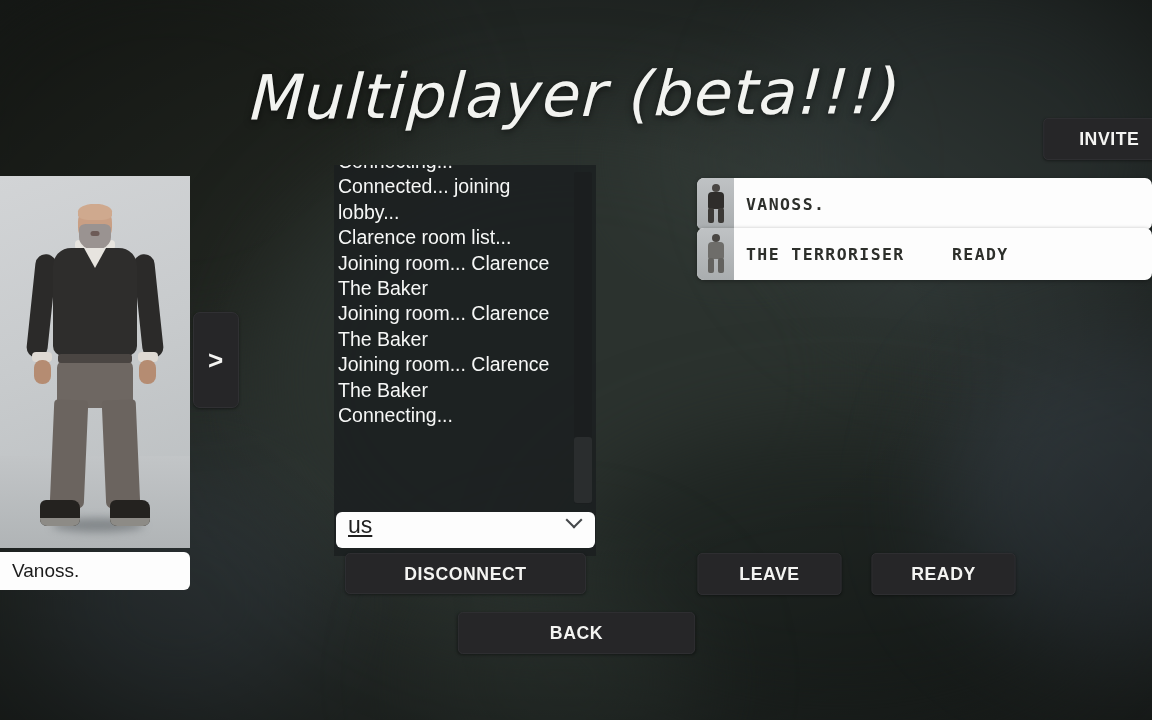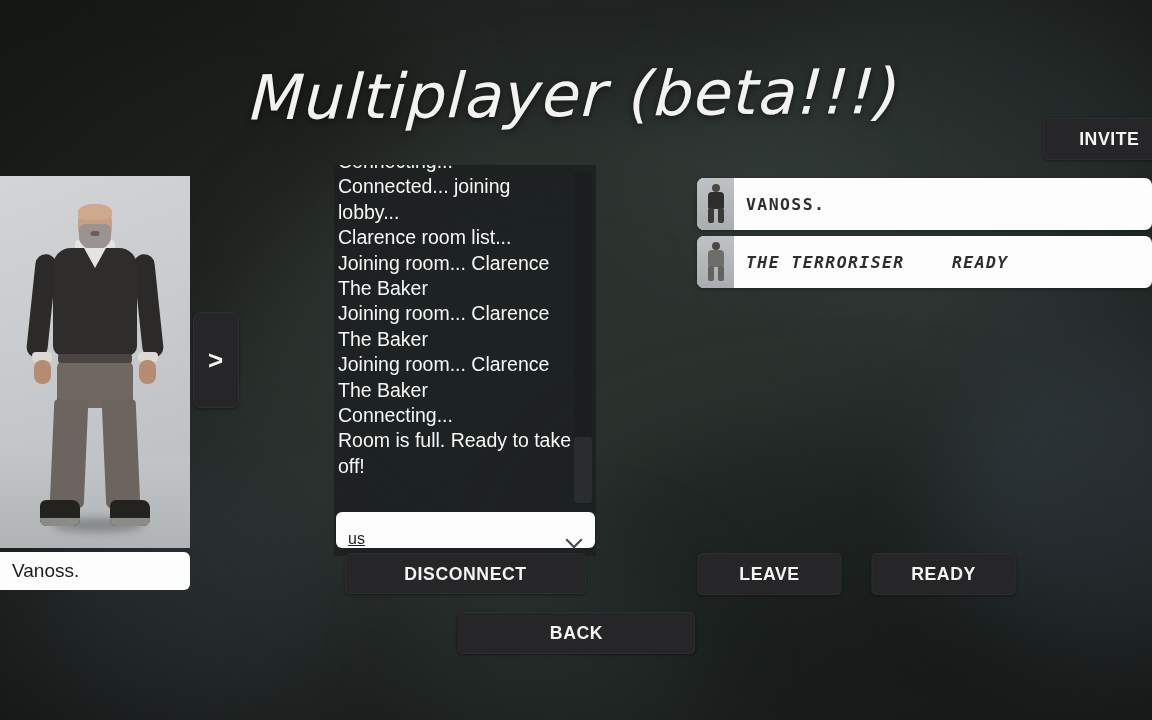--- a/index.html
+++ b/index.html
@@ -147,22 +147,22 @@
   #log-scroll-thumb {
     position:absolute; left:0; width:18px; top:265px; height:66px;
     background:#2a2d2e; border-radius:3px; cursor:pointer;
   }
 
   
   #region-select {
     position:absolute; z-index:6;
     left:336px; top:512px; width:259px; height:36px;
     background:#fdfdfd; border-radius:6px;
-    display:flex; align-items:flex-end; padding:0 12px;
-    color:#1f1f1f; font-size:16px; cursor:pointer;text-decoration:underline;
+    display:flex; align-items:flex-start; padding:0 12px;
+    color:#1f1f1f; font-size:23px; cursor:pointer;text-decoration:underline;
   }
   #region-select .chev { margin-left:auto; width:16px; height:16px; position:relative; }
   #region-select .chev:before {
     content:""; position:absolute; left:1px; top:2px; width:10px; height:10px;
     border-right:2.4px solid #44474a; border-bottom:2.4px solid #44474a;
     transform:rotate(45deg);
   }
   #disconnect-btn {
     position:absolute; z-index:6;
     left:336px; top:553px; width:259px; height:41px;
@@ -174,21 +174,21 @@
 
   
   .player-row {
     position:absolute; z-index:5;
     left:697px; width:455px; height:52px;
     background:#fdfdfd; border-radius:7px;
     display:flex; align-items:stretch; overflow:hidden;
     box-shadow:0 1px 4px rgba(0,0,0,.35);
   }
   #player-row-0 { top:178px; }
-  #player-row-1 { top:236px;font-style:italic; }
+  #player-row-1 { top:228px; }
   .player-row .avatar {
     width:37px; flex:0 0 37px;
     background:linear-gradient(180deg,#bfc2c4,#a9adaf);
     position:relative; overflow:hidden;
   }
   .mini { position:absolute; left:50%; top:6px; transform:translateX(-50%); width:22px; height:40px; }
   .mini .h { position:absolute; left:50%; top:0; transform:translateX(-50%); width:8px; height:8px; border-radius:50%; background:#4a4744; }
   .mini .b { position:absolute; left:50%; top:8px; transform:translateX(-50%); width:16px; height:17px; border-radius:4px 4px 2px 2px; }
   .mini .l1,.mini .l2 { position:absolute; top:24px; width:6px; height:15px; border-radius:2px; }
   .mini .l1 { left:3px; } .mini .l2 { right:3px; }
@@ -265,21 +265,20 @@
 
 <div id="log-panel">
   <div id="log-list">
       <div class="line">Connecting...</div>
       <div class="line">Connected... joining lobby...</div>
       <div class="line">Clarence room list...</div>
       <div class="line">Joining room... Clarence The Baker</div>
       <div class="line">Joining room... Clarence The Baker</div>
       <div class="line">Joining room... Clarence The Baker</div>
       <div class="line">Connecting...</div>
-      <div class="line">Room is full. Ready to take off!</div>
     </div>
   <div id="log-scroll-track">
     <div id="log-scroll-thumb"></div>
   </div>
 </div>
 
 <div id="region-select">
   <span>us</span>
   <span class="chev"></span>
 </div>

